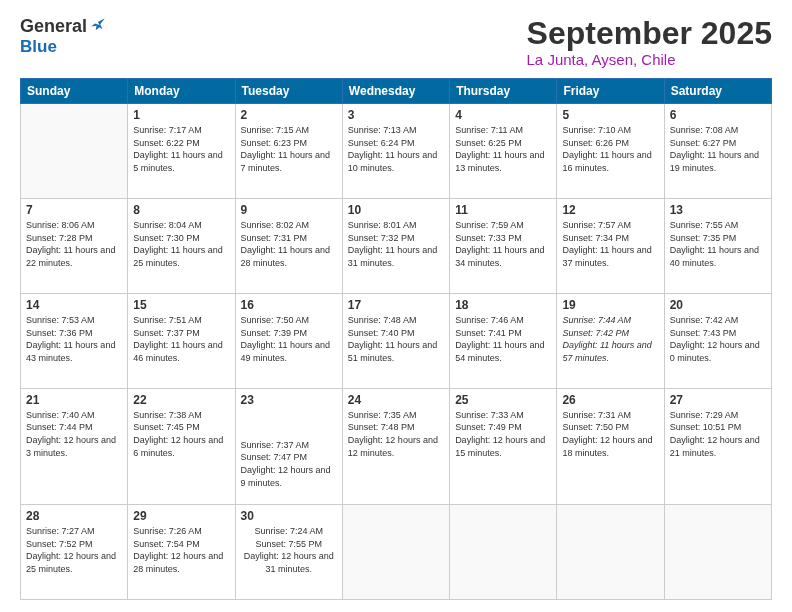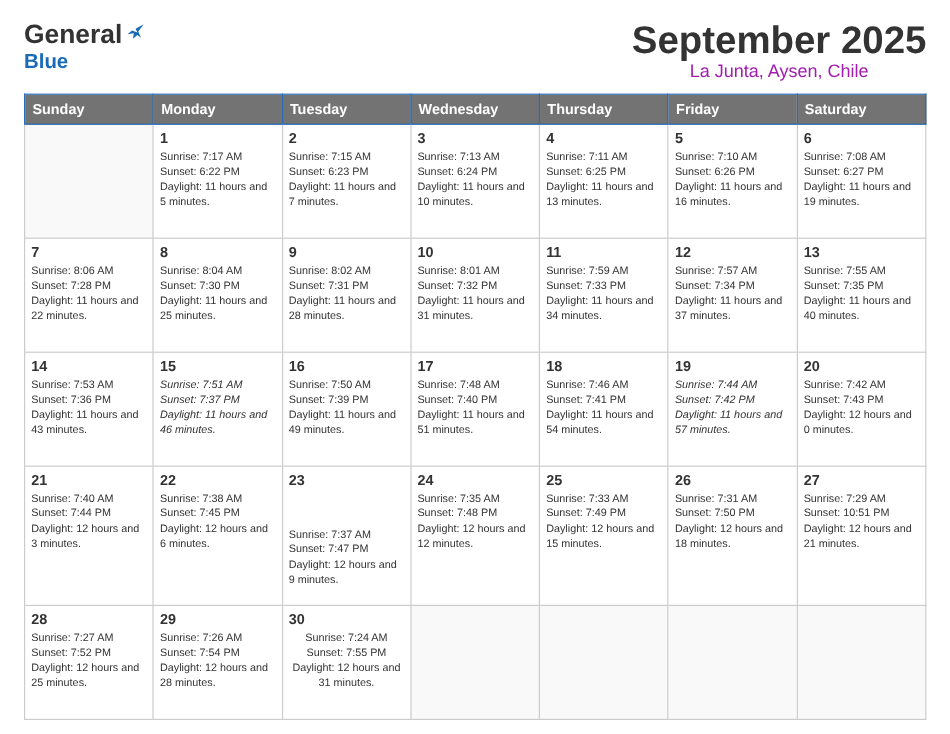--- a/index.html
+++ b/index.html
@@ -26,57 +26,57 @@
     .logo {
       display: flex;
       flex-direction: column;
       align-items: flex-start;
     }
     .logo-text {
       display: flex;
       align-items: center;
     }
     .logo-general {
-      font-size: 22px;
+      font-size: 18px;
       font-weight: bold;
       color: #333;
     }
     .logo-blue {
       font-size: 17px;
       font-weight: bold;
       color: #1a6bb5;
     }
     .logo-icon {
       width: 18px;
       height: 18px;
       margin-left: 2px;
       margin-top: -4px;
     }
     .title-block {
-      text-align: center;
+      text-align: left;
     }
     .month-title {
       font-size: 32px;
       font-weight: bold;
       color: #333;
       line-height: 1.1;
     }
     .location {
       font-size: 15px;
       color: #a21caf;
     }
     .calendar {
       flex: 1;
       border: 1px solid #ccc;
       border-collapse: collapse;
       width: 100%;
       table-layout: fixed;
     }
     .calendar th {
-      background: #737373;
+      background: #0369a1;
       color: #fff;
       text-align: left;
       padding: 5px 6px;
       font-size: 12px;
       font-weight: bold;
       border: 1px solid #2a6db5;
     }
     .calendar td {
       border: 1px solid #ccc;
       vertical-align: top;
@@ -221,21 +221,21 @@
         </tr>
         <tr>
           <td>
             <span class="day-number">14</span>
             <div class="cell-text" style="white-space: pre-line;">Sunrise: 7:53 AM
 Sunset: 7:36 PM
 Daylight: 11 hours and 43 minutes.</div>
           </td>
           <td>
             <span class="day-number">15</span>
-            <div class="cell-text" style="white-space: pre-line; font-style: italic;">Sunrise: 7:51 AM
+            <div class="cell-text" style="white-space: pre-line;">Sunrise: 7:51 AM
 Sunset: 7:37 PM
 Daylight: 11 hours and 46 minutes.</div>
           </td>
           <td>
             <span class="day-number">16</span>
             <div class="cell-text" style="white-space: pre-line;">Sunrise: 7:50 AM
 Sunset: 7:39 PM
 Daylight: 11 hours and 49 minutes.</div>
           </td>
           <td>

